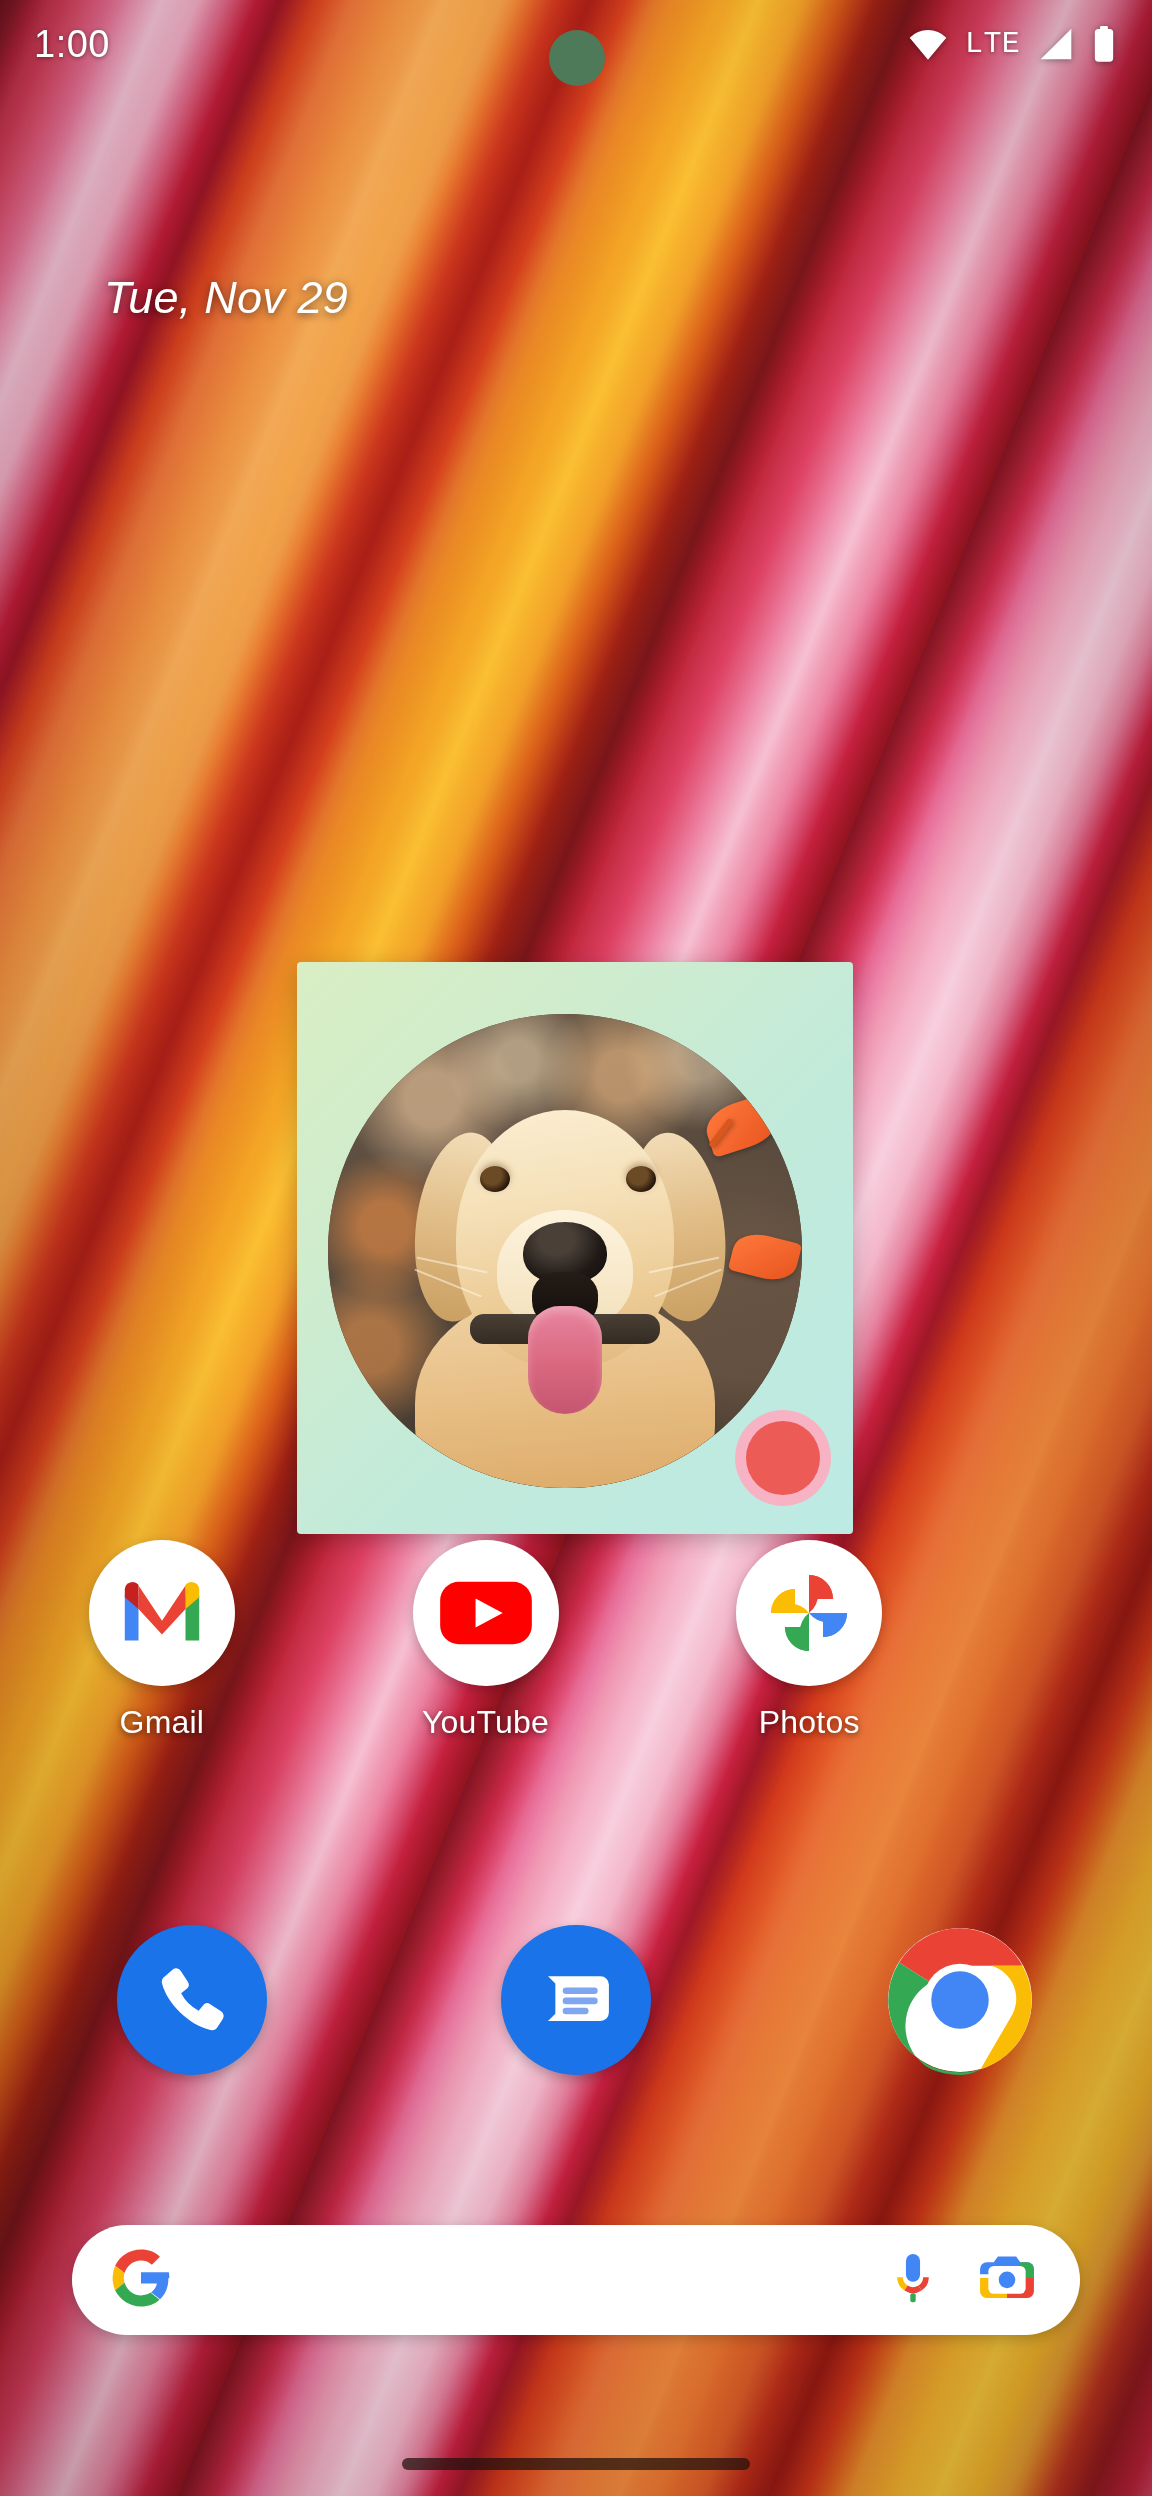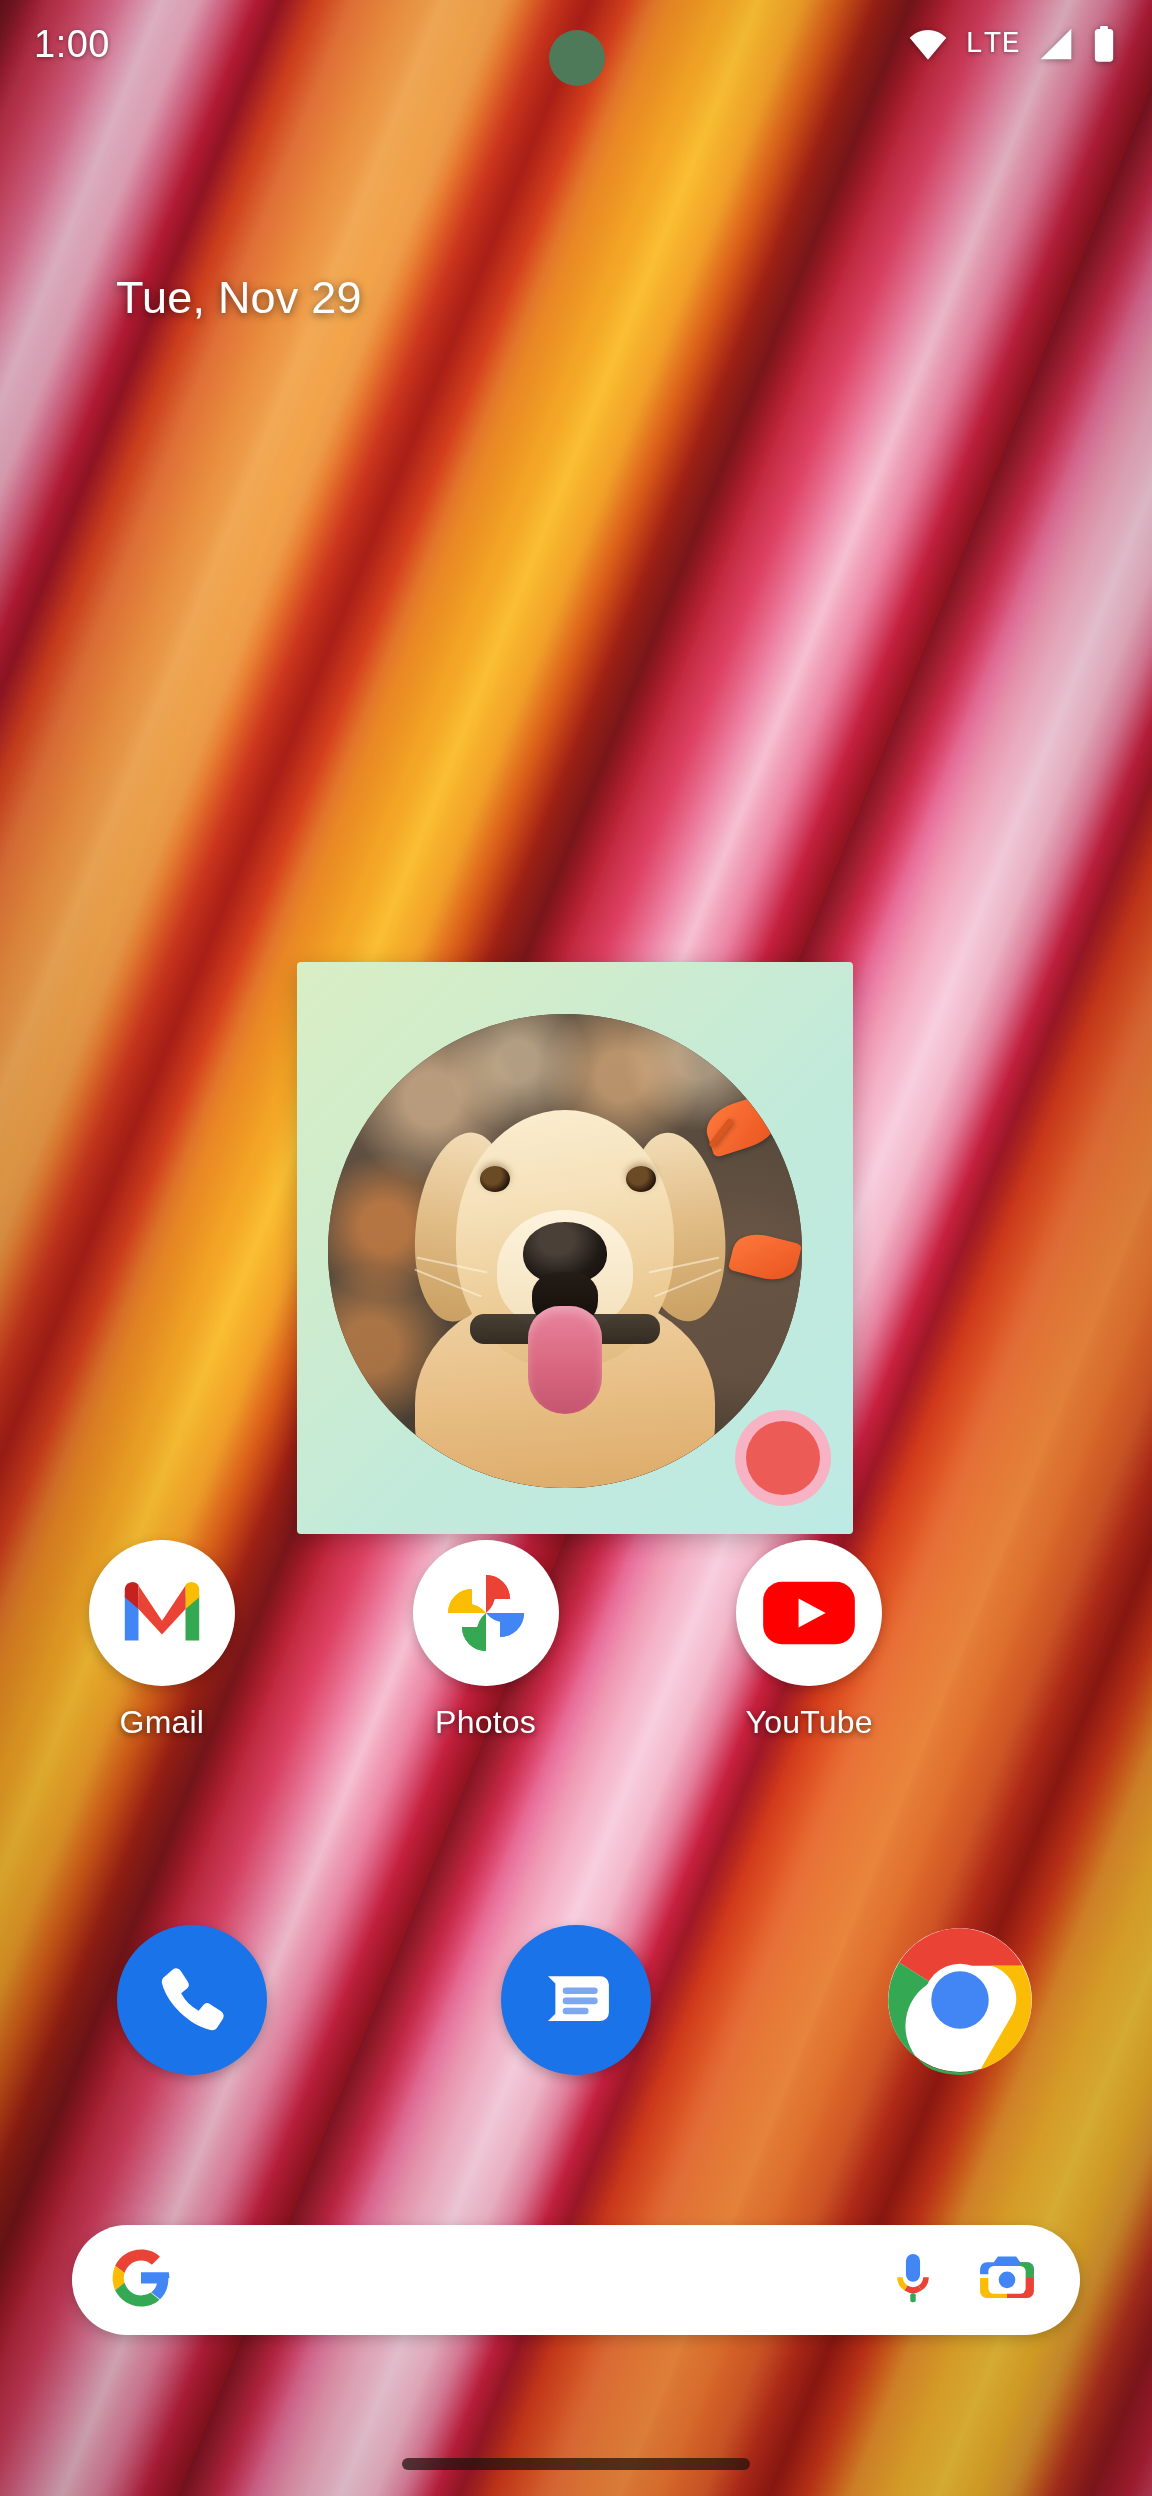--- a/index.html
+++ b/index.html
@@ -99,22 +99,23 @@
   
   #camera-cutout {
     position:absolute; left:549px; top:30px;
     width:56px; height:56px; border-radius:50%;
     background:#4f7a59;
     z-index:45;
   }
 
   
   #date-widget {
-    position:absolute; left:116px; top:272px;
+    position:absolute; left:104px; top:272px;
     z-index:20;
+    font-style:italic;
   }
   #date-text {
     color:#fff; font-size:45px; font-weight:400;
     letter-spacing:.2px;
     text-shadow:0 2px 8px rgba(0,0,0,.55);
   }
 
   
   #photo-widget {
     position:absolute;
@@ -403,44 +404,44 @@
           <path d="M5 12 A4 4 0 0 1 12 9.6 L12 22 L5 16 Z" fill="#C5221F"></path>
           <path d="M43 12 A4 4 0 0 0 36 9.6 L36 22 L43 16 Z" fill="#FBBC04"></path>
           <path d="M12 10 L24 28 L36 10 L36 22 L24 35 L12 22 Z" fill="#EA4335"></path>
         </svg>
       </div>
       <div class="app-label">Gmail</div>
     </div>
 
     <div class="app-cell">
       <div class="app-icon white">
+        <svg width="100" height="100" viewBox="0 0 48 34">
+          <rect x="2" y="2" width="44" height="30" rx="9" fill="#FF0000"></rect>
+          <path d="M19 10 L32 17 L19 24 Z" fill="#ffffff"></path>
+        </svg>
+      </div>
+      <div class="app-label">YouTube</div>
+    </div>
+
+    <div class="app-cell">
+      <div class="app-icon white">
         <svg width="96" height="96" viewBox="0 0 48 48">
           <path d="M24 24 L24 5 A12 12 0 0 1 24 24 Z M24 5 A12 12 0 0 1 36 17 L24 17 Z" fill="#EA4335"></path>
           <path d="M24 24 L43 24 A12 12 0 0 1 24 24 Z M43 24 A12 12 0 0 1 31 36 L31 24 Z" fill="#4285F4"></path>
           <path d="M24 24 L24 43 A12 12 0 0 1 24 24 Z M24 43 A12 12 0 0 1 12 31 L24 31 Z" fill="#34A853"></path>
           <path d="M24 24 L5 24 A12 12 0 0 1 24 24 Z M5 24 A12 12 0 0 1 17 12 L17 24 Z" fill="#FBBC04"></path>
           <path d="M24 5 A12 12 0 0 1 36 17 L24 17 Z" fill="#EA4335"></path>
           <path d="M43 24 A12 12 0 0 1 31 36 L31 24 Z" fill="#4285F4"></path>
           <path d="M24 43 A12 12 0 0 1 12 31 L24 31 Z" fill="#34A853"></path>
           <path d="M5 24 A12 12 0 0 1 17 12 L17 24 Z" fill="#FBBC04"></path>
         </svg>
       </div>
       <div class="app-label">Photos</div>
     </div>
 
-    <div class="app-cell">
-      <div class="app-icon white">
-        <svg width="100" height="100" viewBox="0 0 48 34">
-          <rect x="2" y="2" width="44" height="30" rx="9" fill="#FF0000"></rect>
-          <path d="M19 10 L32 17 L19 24 Z" fill="#ffffff"></path>
-        </svg>
-      </div>
-      <div class="app-label">YouTube</div>
-    </div>
-
   </div>
 
   <div id="dock">
 
     <div class="dock-cell">
       <div class="dock-icon blue">
         <svg width="84" height="84" viewBox="0 0 24 24">
           <path d="M6.6 3.2 a1.6 1.6 0 0 1 2.2.5 l2 3.1 a1.5 1.5 0 0 1 -.3 2 l-1.6 1.3 a12 12 0 0 0 5 5 l1.3-1.6 a1.5 1.5 0 0 1 2-.3 l3.1 2 a1.6 1.6 0 0 1 .5 2.2 l-1.5 2.3 a2 2 0 0 1 -2.3.8 C11 19 5 13 3.5 7.5 a2 2 0 0 1 .8-2.3 Z" fill="#ffffff"></path>
         </svg>
       </div>

